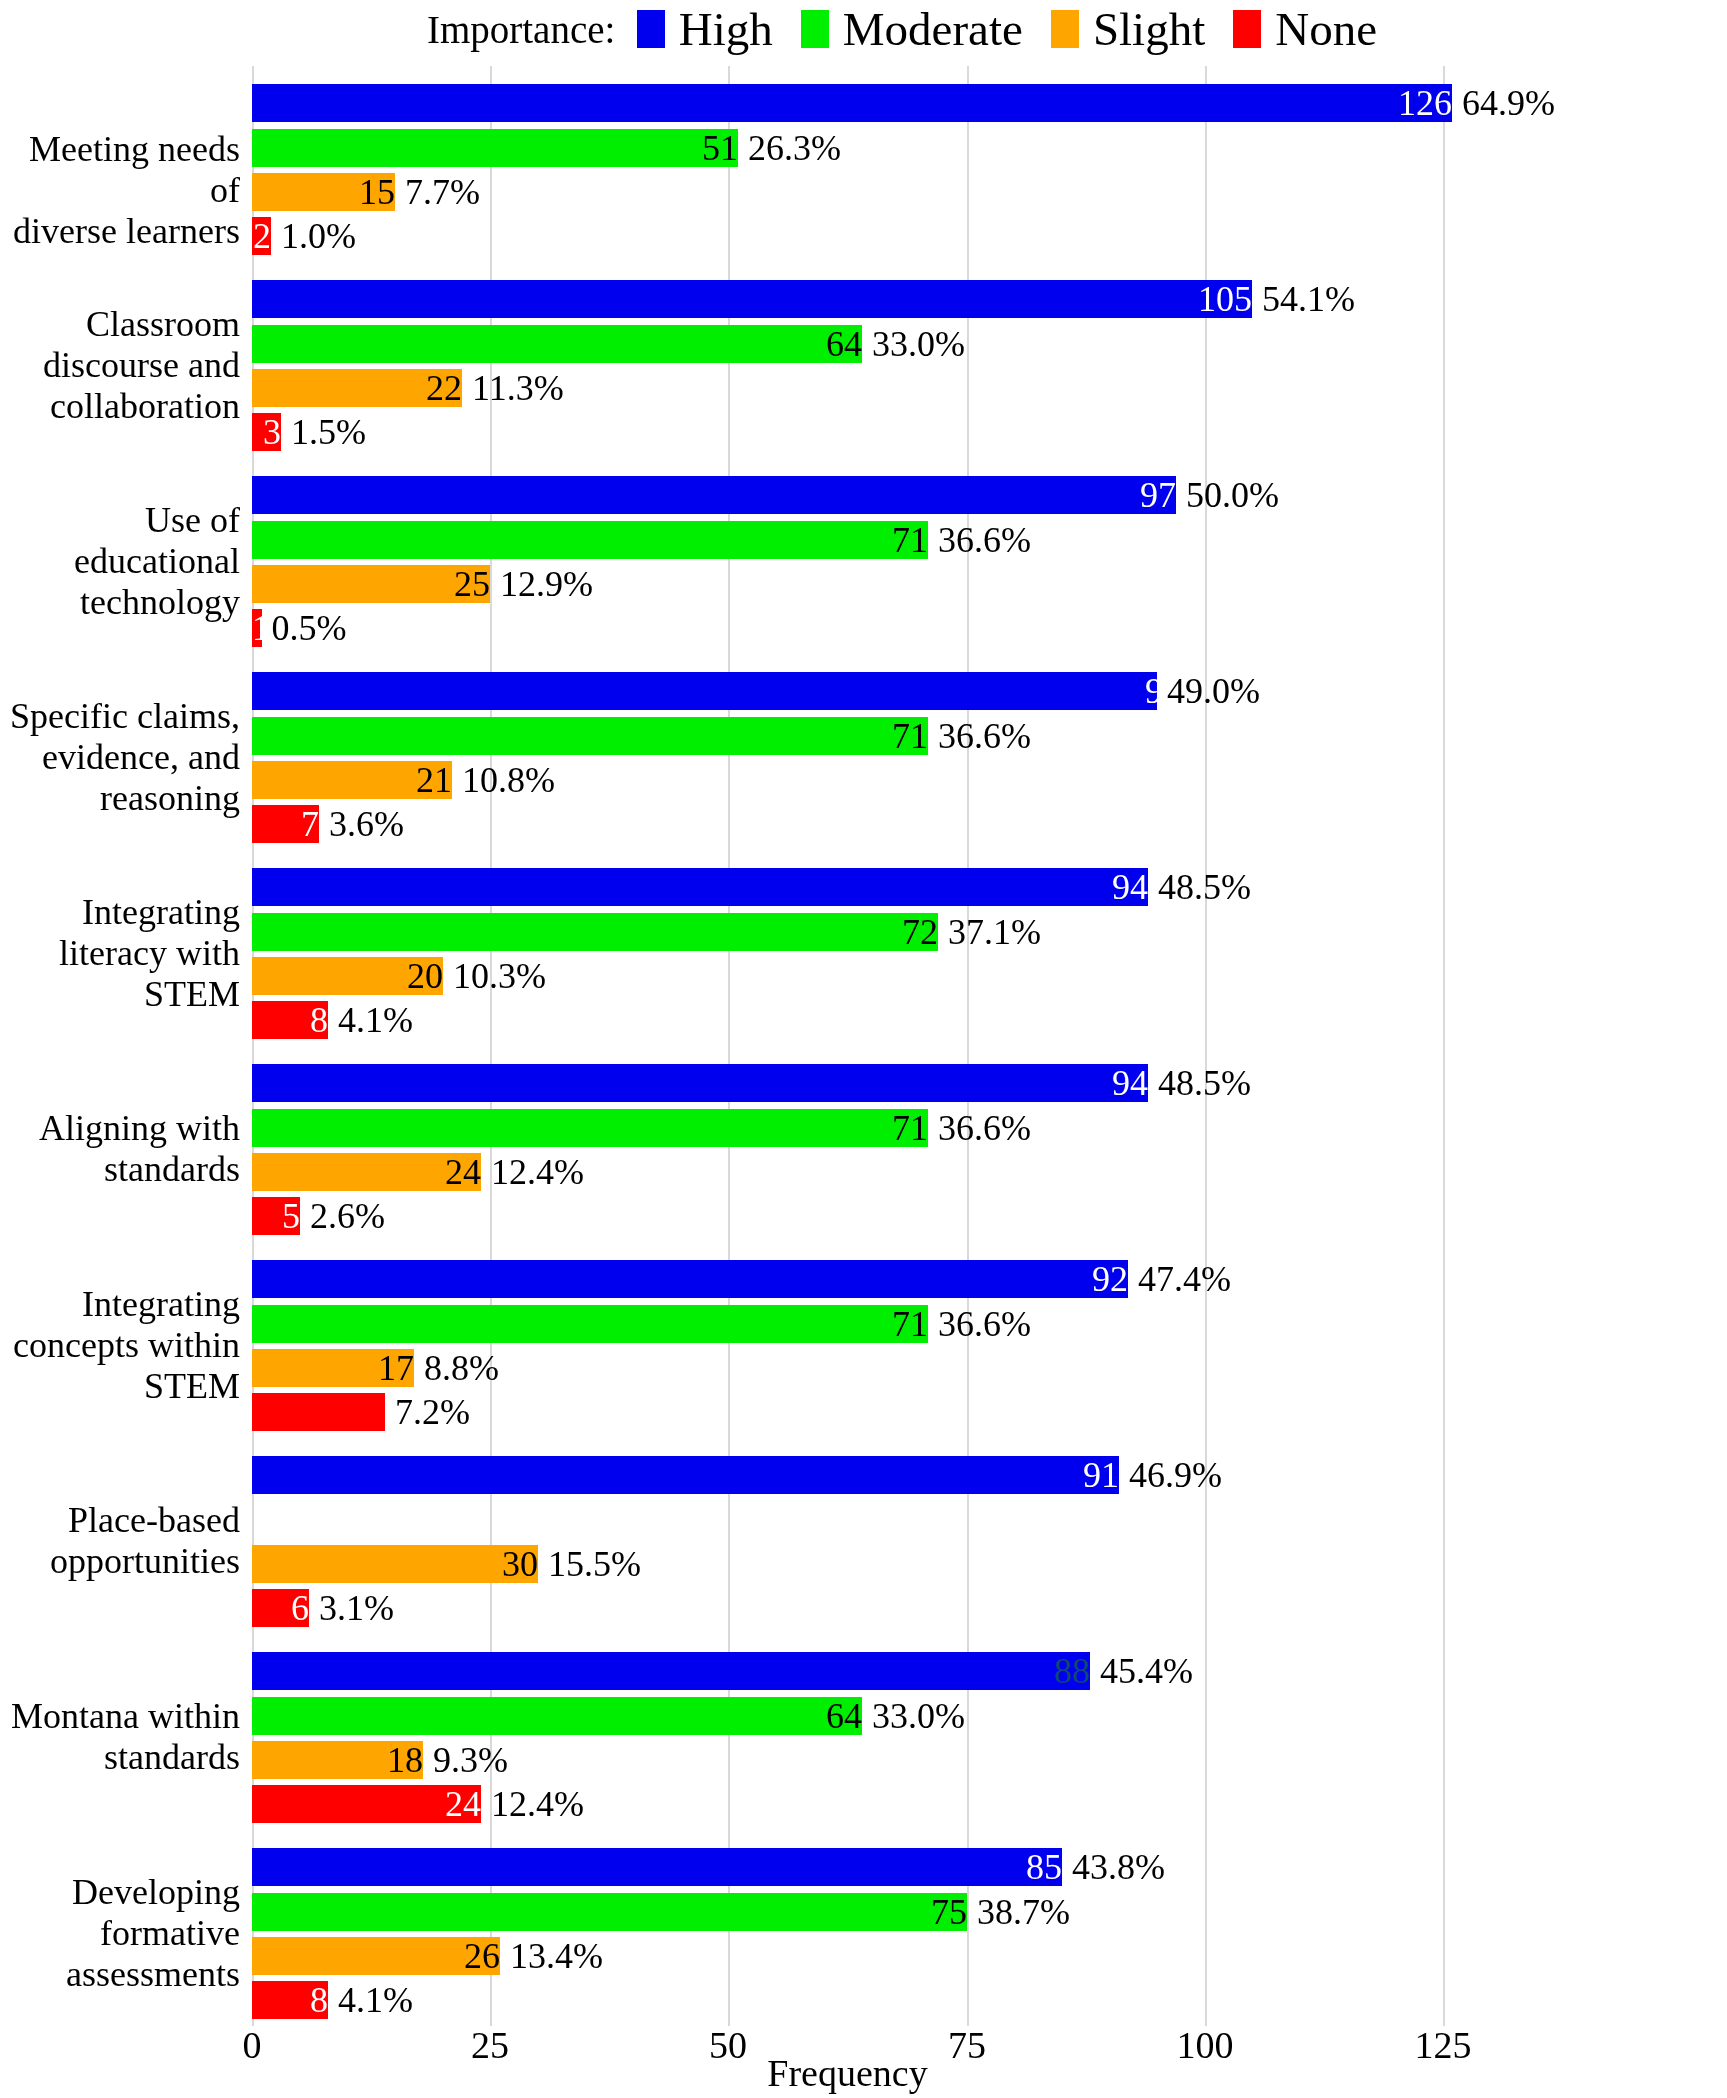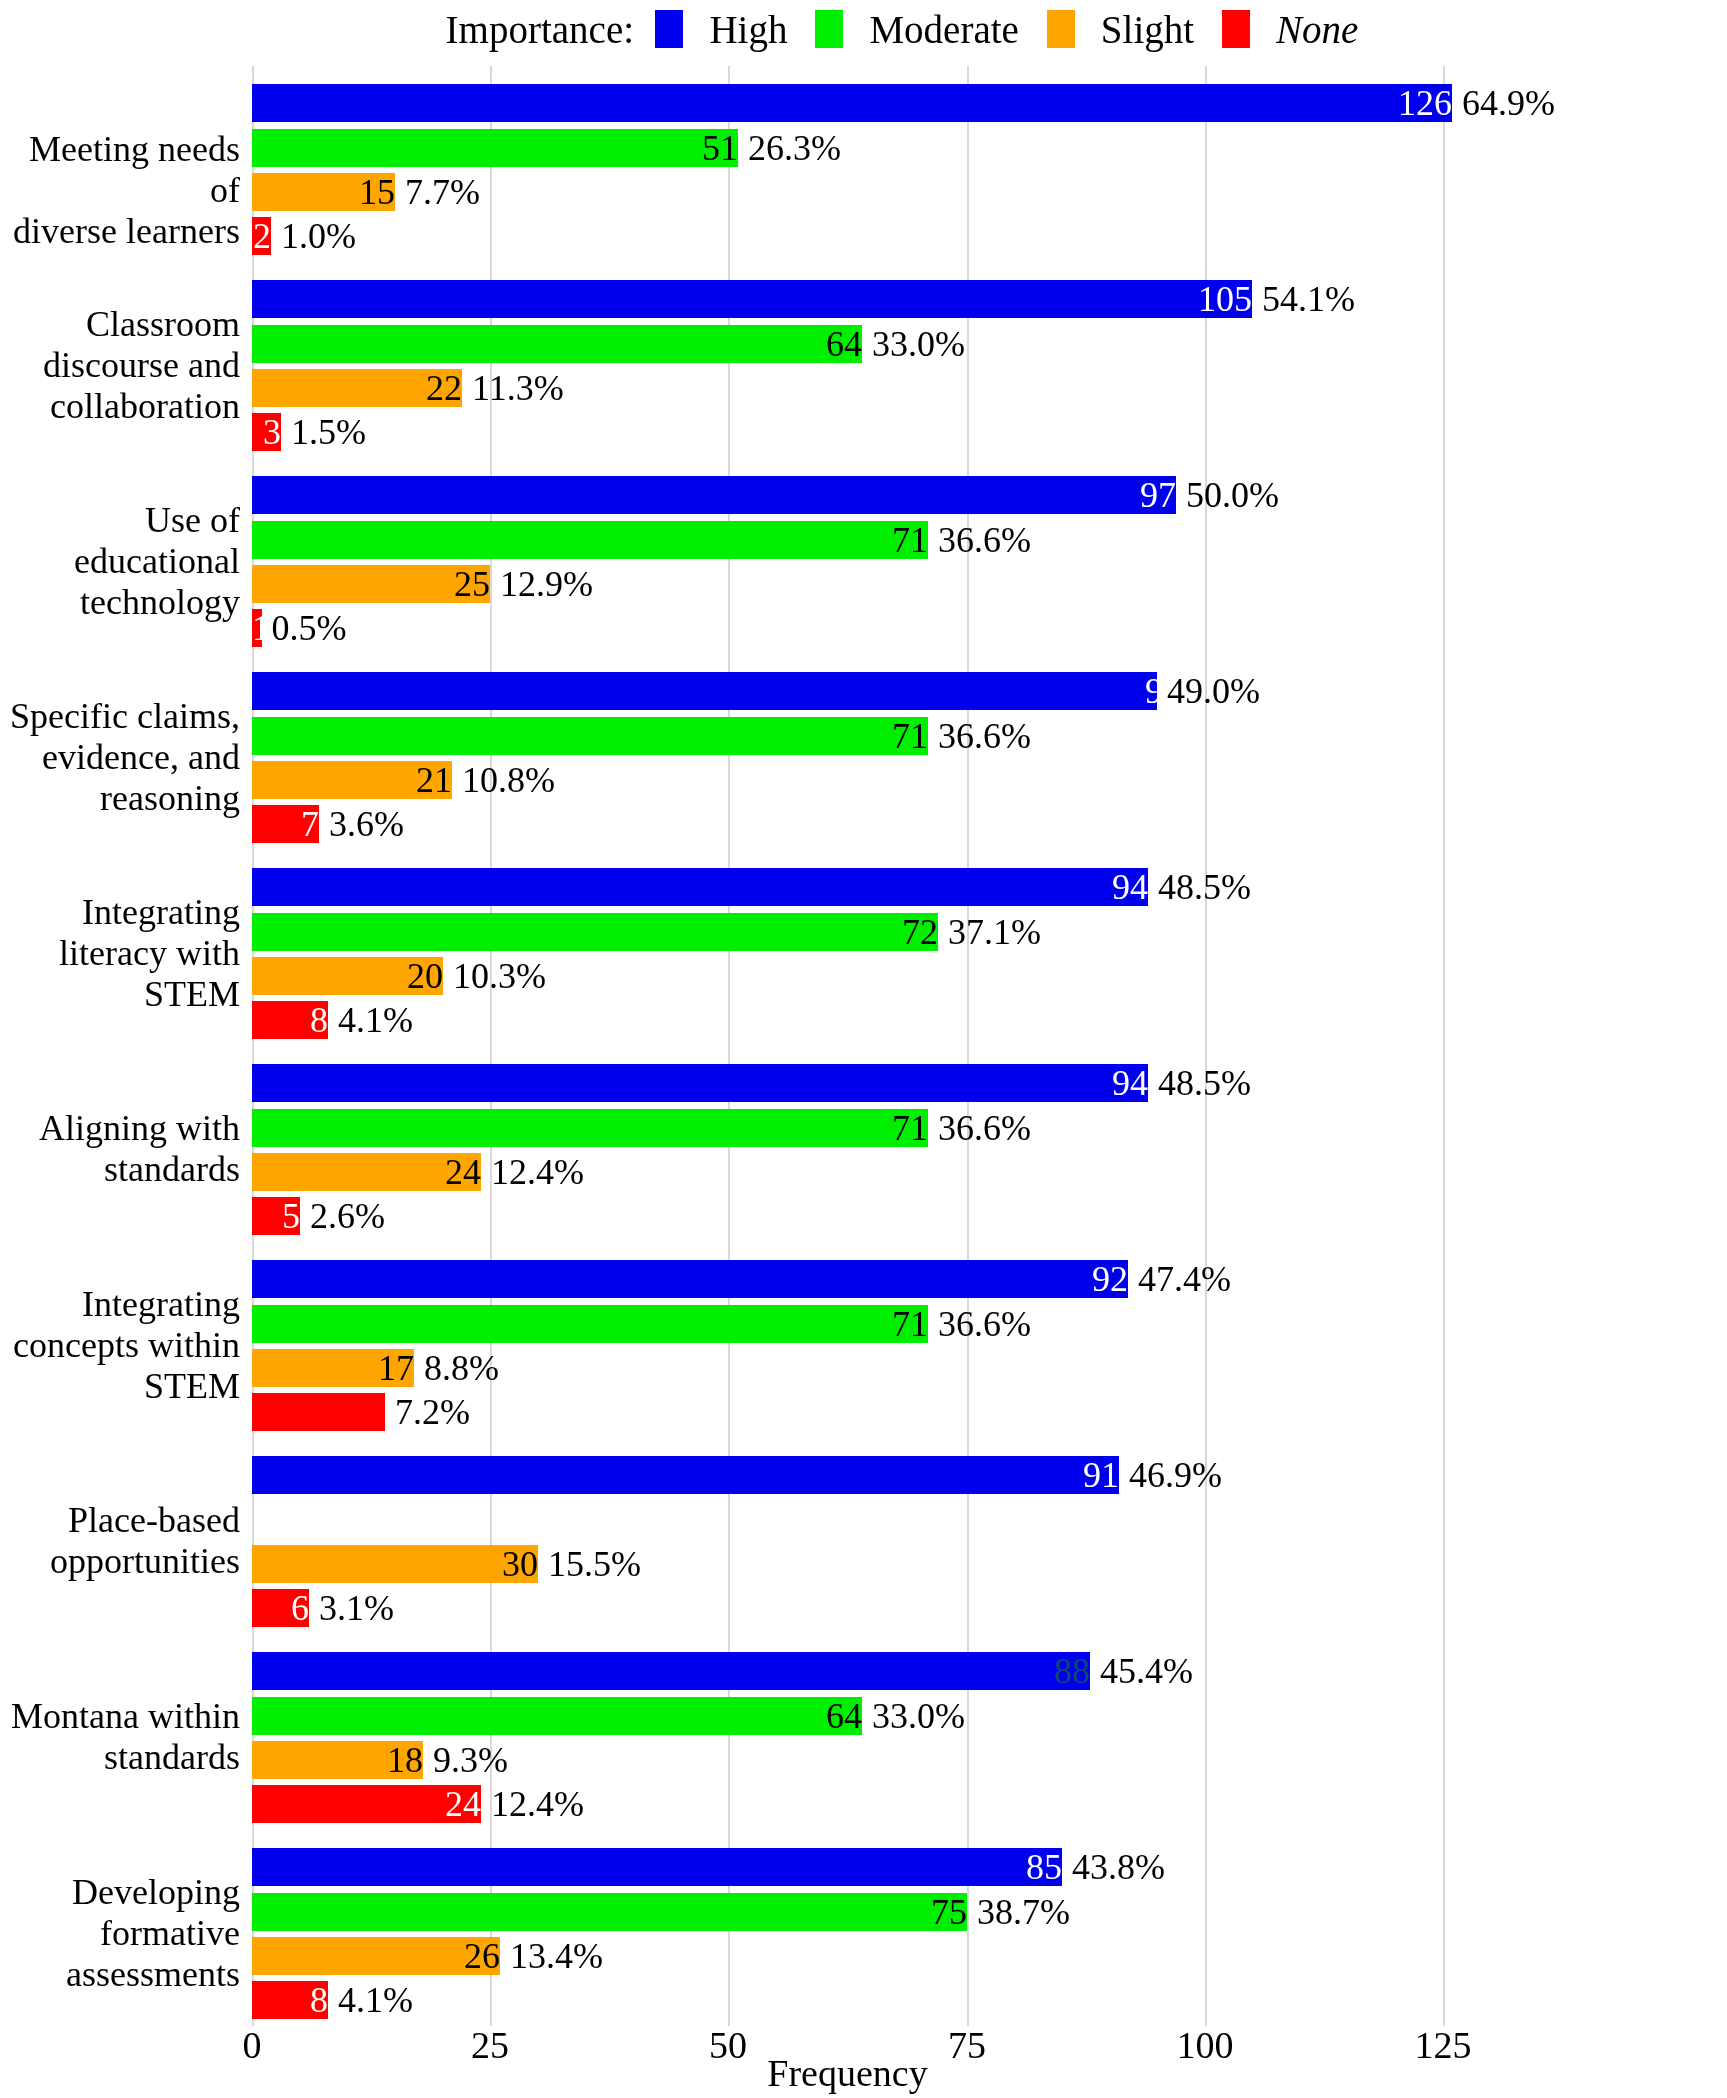--- a/index.html
+++ b/index.html
@@ -40,31 +40,30 @@
     letter-spacing: 0px;
     margin-right: 21.4px;
     white-space: nowrap;
   }
   #legend .legend-entry {
     display: flex;
     align-items: center;
     margin-right: 28px;
     white-space: nowrap;
   }
-  #legend .legend-entry:last-child { margin-right: 0; font-style: italic; }
+  #legend .legend-entry:last-child { margin-right: 0; }
   #legend .legend-swatch {
     width: 28px;
     height: 38px;
     margin-right: 14px;
     display: inline-block;
   }
   #legend .legend-label {
-    font-size: 39px;
-    line-height: 1;
-    margin-left: 12px;
+    font-size: 47px;
+    line-height: 1;
   }
 
   
   #plot-area {
     position: absolute;
     left: 252px;
     top: 66px;
     width: 1191px;   
     height: 1960px;
     box-sizing: border-box;

